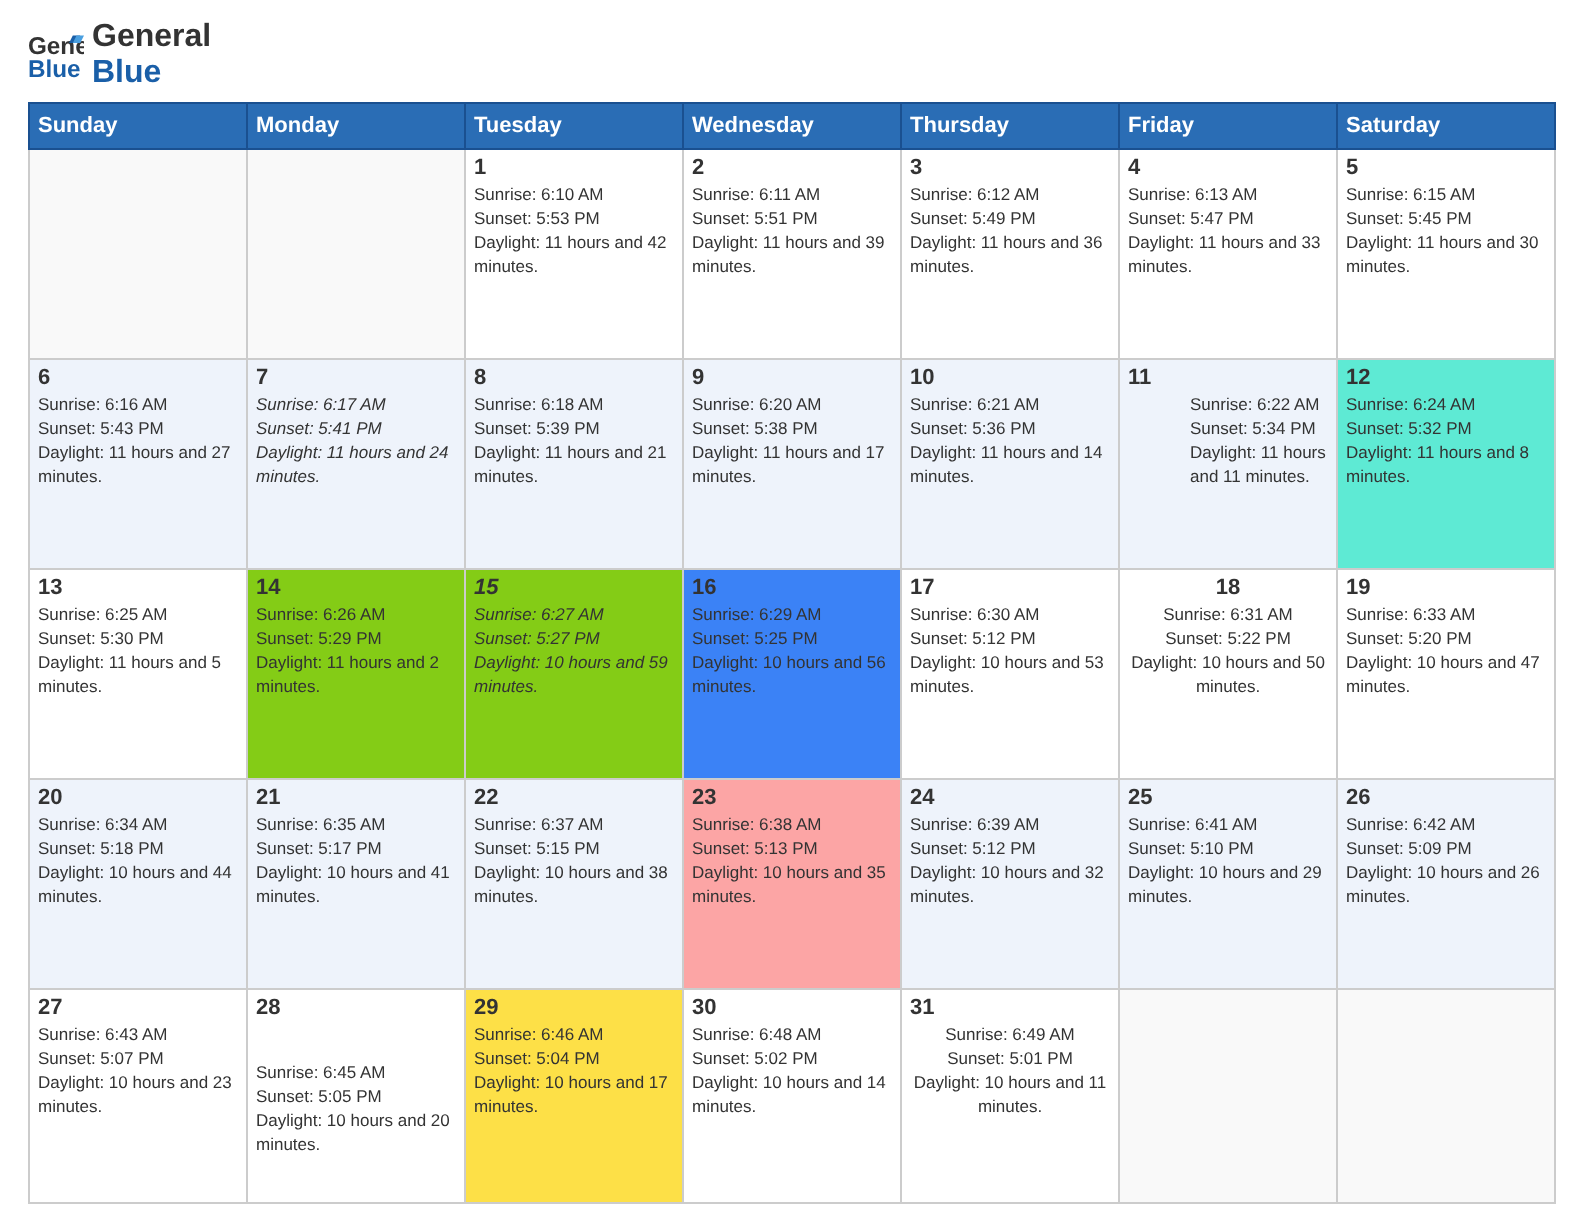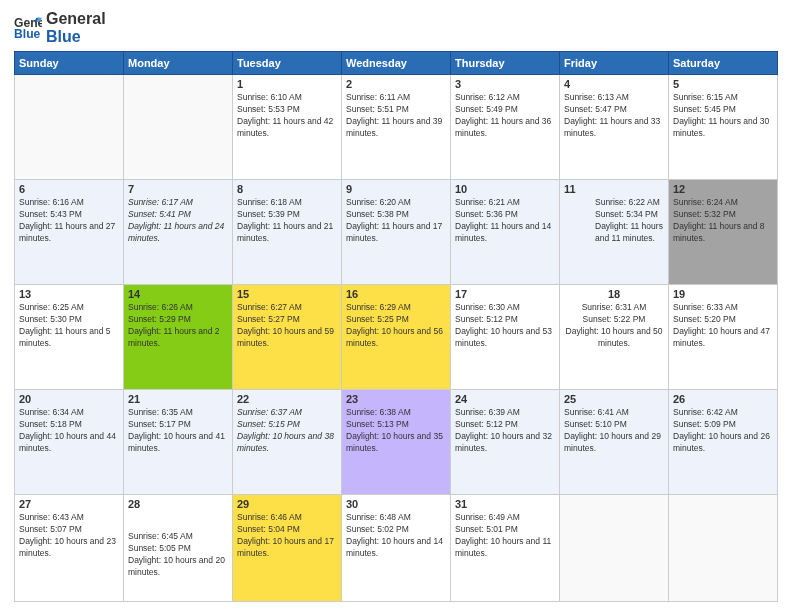--- a/index.html
+++ b/index.html
@@ -205,47 +205,47 @@
             <div class="day-info" style="white-space: pre-line;">Sunrise: 6:21 AM
 Sunset: 5:36 PM
 Daylight: 11 hours and 14 minutes.</div>
           </td>
           <td style="background: rgb(238, 243, 251);">
             <span class="day-num">11</span>
             <div class="day-info" style="white-space: pre-line; margin-left: 31px;">Sunrise: 6:22 AM
 Sunset: 5:34 PM
 Daylight: 11 hours and 11 minutes.</div>
           </td>
-          <td style="background: #a3a3a3;">
+          <td style="background: #5eead4;">
             <span class="day-num">12</span>
             <div class="day-info" style="white-space: pre-line;">Sunrise: 6:24 AM
 Sunset: 5:32 PM
 Daylight: 11 hours and 8 minutes.</div>
           </td>
         </tr>
         <tr class="week-row">
           <td style="background: rgb(255, 255, 255);">
             <span class="day-num">13</span>
             <div class="day-info" style="white-space: pre-line;">Sunrise: 6:25 AM
 Sunset: 5:30 PM
 Daylight: 11 hours and 5 minutes.</div>
           </td>
           <td style="background: #84cc16;">
             <span class="day-num">14</span>
             <div class="day-info" style="white-space: pre-line;">Sunrise: 6:26 AM
 Sunset: 5:29 PM
 Daylight: 11 hours and 2 minutes.</div>
           </td>
-          <td style="background: #fde047;">
+          <td style="background: #84cc16; font-style: italic;">
             <span class="day-num">15</span>
             <div class="day-info" style="white-space: pre-line;">Sunrise: 6:27 AM
 Sunset: 5:27 PM
 Daylight: 10 hours and 59 minutes.</div>
           </td>
-          <td style="background: #fde047;">
+          <td style="background: #3b82f6;">
             <span class="day-num">16</span>
             <div class="day-info" style="white-space: pre-line;">Sunrise: 6:29 AM
 Sunset: 5:25 PM
 Daylight: 10 hours and 56 minutes.</div>
           </td>
           <td style="background: rgb(255, 255, 255);">
             <span class="day-num">17</span>
             <div class="day-info" style="white-space: pre-line;">Sunrise: 6:30 AM
 Sunset: 5:12 PM
 Daylight: 10 hours and 53 minutes.</div>
@@ -271,25 +271,25 @@
 Daylight: 10 hours and 44 minutes.</div>
           </td>
           <td style="background: rgb(238, 243, 251);">
             <span class="day-num">21</span>
             <div class="day-info" style="white-space: pre-line;">Sunrise: 6:35 AM
 Sunset: 5:17 PM
 Daylight: 10 hours and 41 minutes.</div>
           </td>
           <td style="background: rgb(238, 243, 251);">
             <span class="day-num">22</span>
-            <div class="day-info" style="white-space: pre-line; font-style: italic;">Sunrise: 6:37 AM
+            <div class="day-info" style="white-space: pre-line;">Sunrise: 6:37 AM
 Sunset: 5:15 PM
 Daylight: 10 hours and 38 minutes.</div>
           </td>
-          <td style="background: #c4b5fd; margin-left: 16px;">
+          <td style="background: #fca5a5; margin-left: 16px;">
             <span class="day-num">23</span>
             <div class="day-info" style="white-space: pre-line;">Sunrise: 6:38 AM
 Sunset: 5:13 PM
 Daylight: 10 hours and 35 minutes.</div>
           </td>
           <td style="background: rgb(238, 243, 251);">
             <span class="day-num">24</span>
             <div class="day-info" style="white-space: pre-line;">Sunrise: 6:39 AM
 Sunset: 5:12 PM
 Daylight: 10 hours and 32 minutes.</div>
@@ -327,21 +327,21 @@
 Daylight: 10 hours and 17 minutes.</div>
           </td>
           <td style="background: rgb(255, 255, 255);">
             <span class="day-num">30</span>
             <div class="day-info" style="white-space: pre-line;">Sunrise: 6:48 AM
 Sunset: 5:02 PM
 Daylight: 10 hours and 14 minutes.</div>
           </td>
           <td style="background: rgb(255, 255, 255);">
             <span class="day-num">31</span>
-            <div class="day-info" style="white-space: pre-line;">Sunrise: 6:49 AM
+            <div class="day-info" style="white-space: pre-line; text-align: center;">Sunrise: 6:49 AM
 Sunset: 5:01 PM
 Daylight: 10 hours and 11 minutes.</div>
           </td>
           <td class="empty"></td>
           <td class="empty"></td>
         </tr>
       </tbody>
   </table>
 </div>
 

